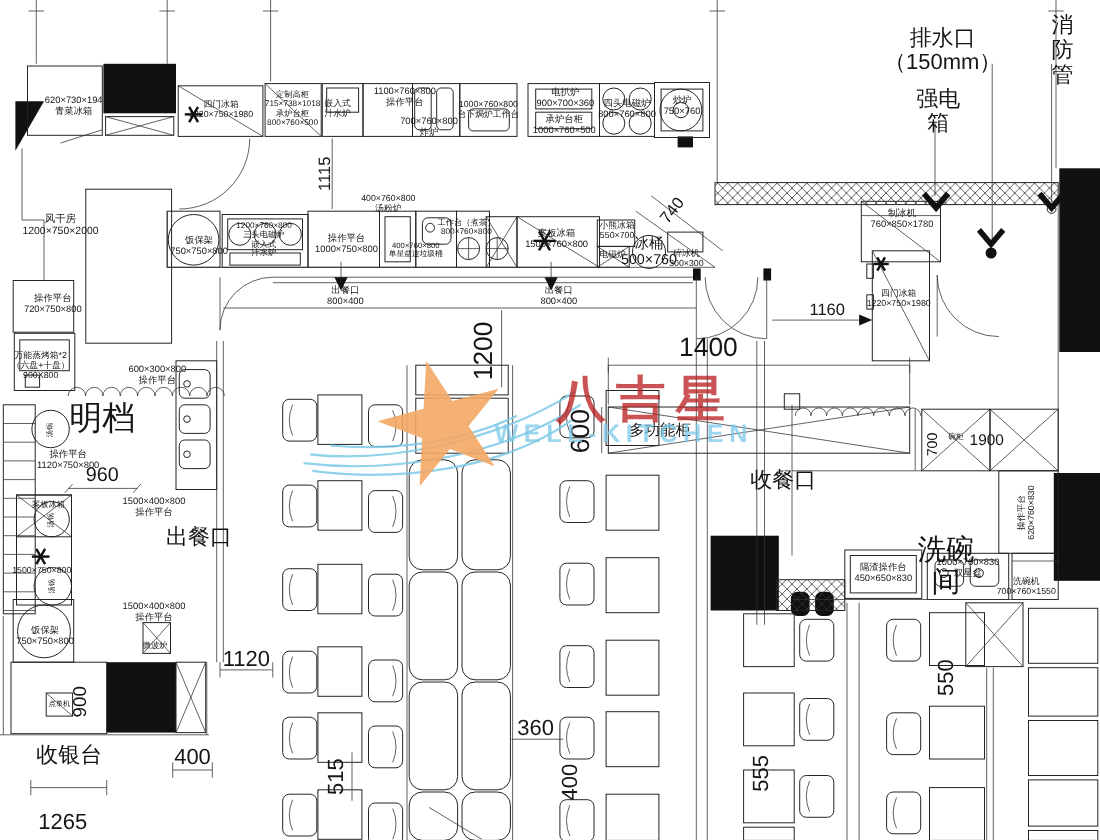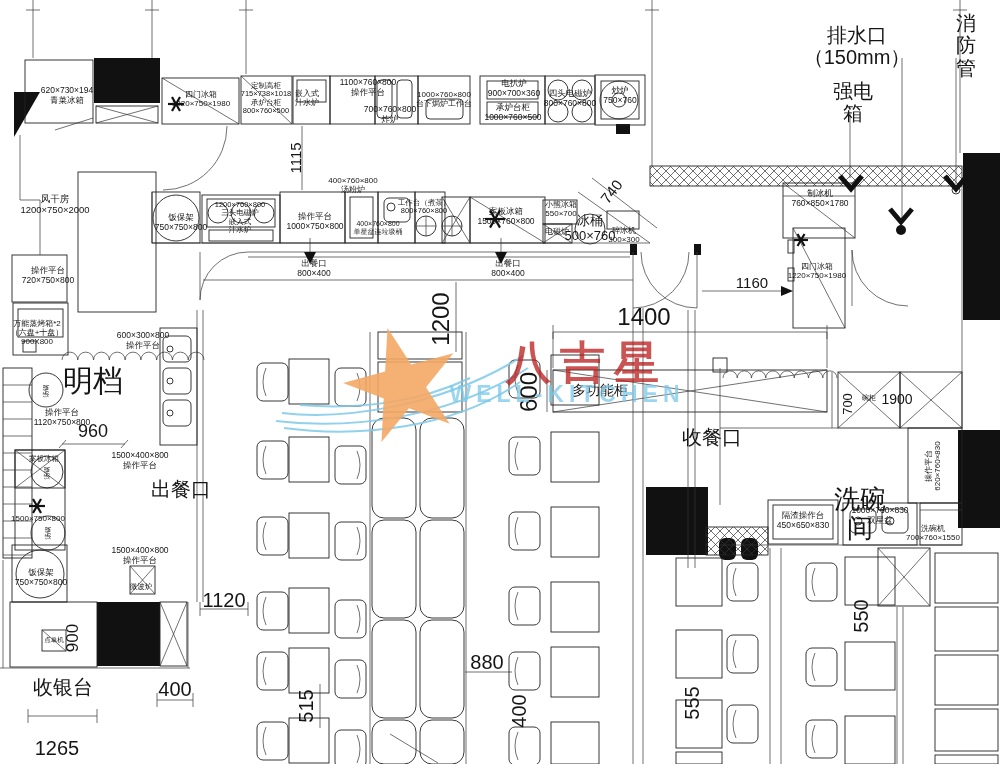--- a/index.html
+++ b/index.html
@@ -477,21 +477,21 @@
       <div class="lb" style="left: 441px; top: 319px; font-size: 24px; transform: translate(-50%, -50%) rotate(-90deg);">1200</div>
       <div class="lb" style="left: 599px; top: 317px; font-size: 24px; margin-left: 45px;">1400</div>
       <div class="lb" style="left: 529px; top: 392px; font-size: 24px; transform: translate(-50%, -50%) rotate(-90deg);">600</div>
       <div class="lb" style="left: 93px; top: 431px; font-size: 18px;">960</div>
       <div class="lb" style="left: 848px; top: 404px; font-size: 13px; transform: translate(-50%, -50%) rotate(-90deg);">700</div>
       <div class="lb" style="left: 897px; top: 400px; font-size: 14px;">1900</div>
       <div class="lb" style="left: 224px; top: 600px; font-size: 20px;">1120</div>
       <div class="lb" style="left: 73px; top: 638px; font-size: 17px; transform: translate(-50%, -50%) rotate(-90deg);">900</div>
       <div class="lb" style="left: 57px; top: 706px; font-size: 20px; margin-top: 42px;">1265</div>
       <div class="lb" style="left: 175px; top: 689px; font-size: 20px;">400</div>
-      <div class="lb" style="left: 487px; top: 662px; font-size: 20px;">880</div>
+      <div class="lb" style="left: 487px; top: 662px; font-size: 20px;">360</div>
       <div class="lb" style="left: 306px; top: 706px; font-size: 20px; transform: translate(-50%, -50%) rotate(-90deg);">515</div>
       <div class="lb" style="left: 519px; top: 711px; font-size: 20px; transform: translate(-50%, -50%) rotate(-90deg);">400</div>
       <div class="lb" style="left: 692px; top: 703px; font-size: 20px; transform: translate(-50%, -50%) rotate(-90deg);">555</div>
       <div class="lb" style="left: 861px; top: 616px; font-size: 20px; transform: translate(-50%, -50%) rotate(-90deg);">550</div>
     </div>
 
   <div class="wm-cn" style="color: #b91c1c;">八吉星</div>
   <div class="wm-en" style="color: rgb(124, 201, 233);">WELL-KITCHEN</div>
 </div>
 

